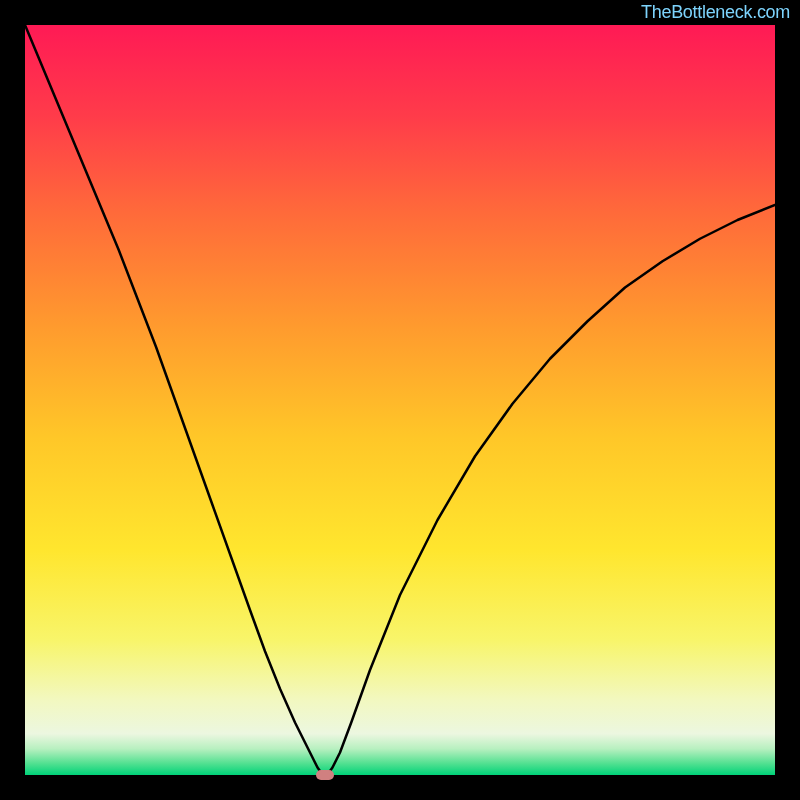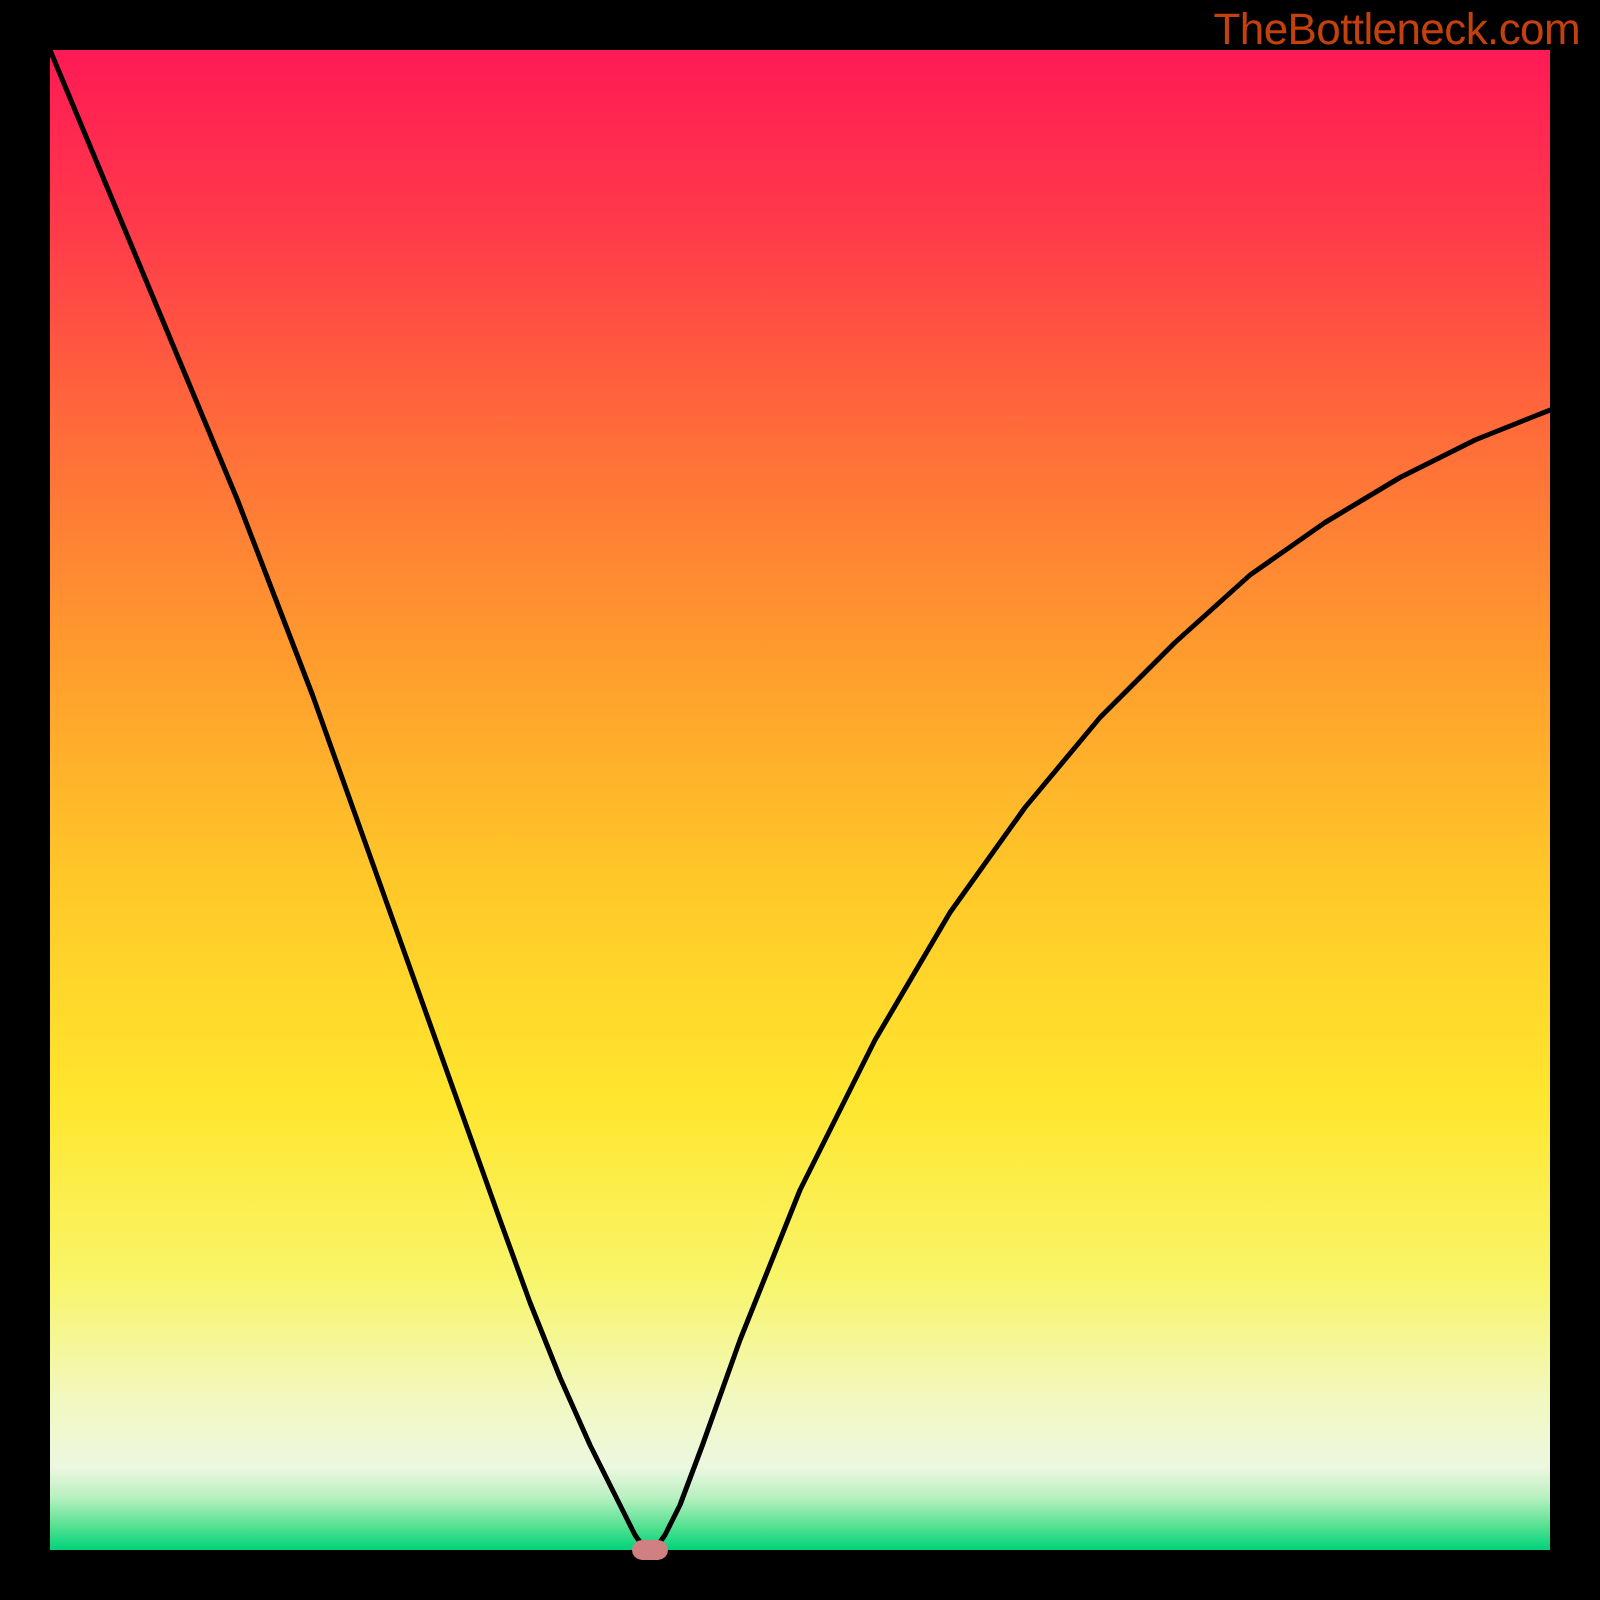--- a/index.html
+++ b/index.html
@@ -8,22 +8,22 @@
     height: 800px;
     background: #000;
     position: relative;
     font-family: Arial, Helvetica, sans-serif;
     overflow: hidden;
   }
   .watermark {
     position: absolute;
     top: 2px;
     right: 10px;
-    color: #c2410c;
-    font-size: 22px;
+    color: #7dd3fc;
+    font-size: 18px;
     font-weight: 400;
     z-index: 10;
     letter-spacing: -0.3px;
   }
   .plot-area {
     position: absolute;
     left: 25px;
     top: 25px;
     width: 750px;
     height: 750px;

